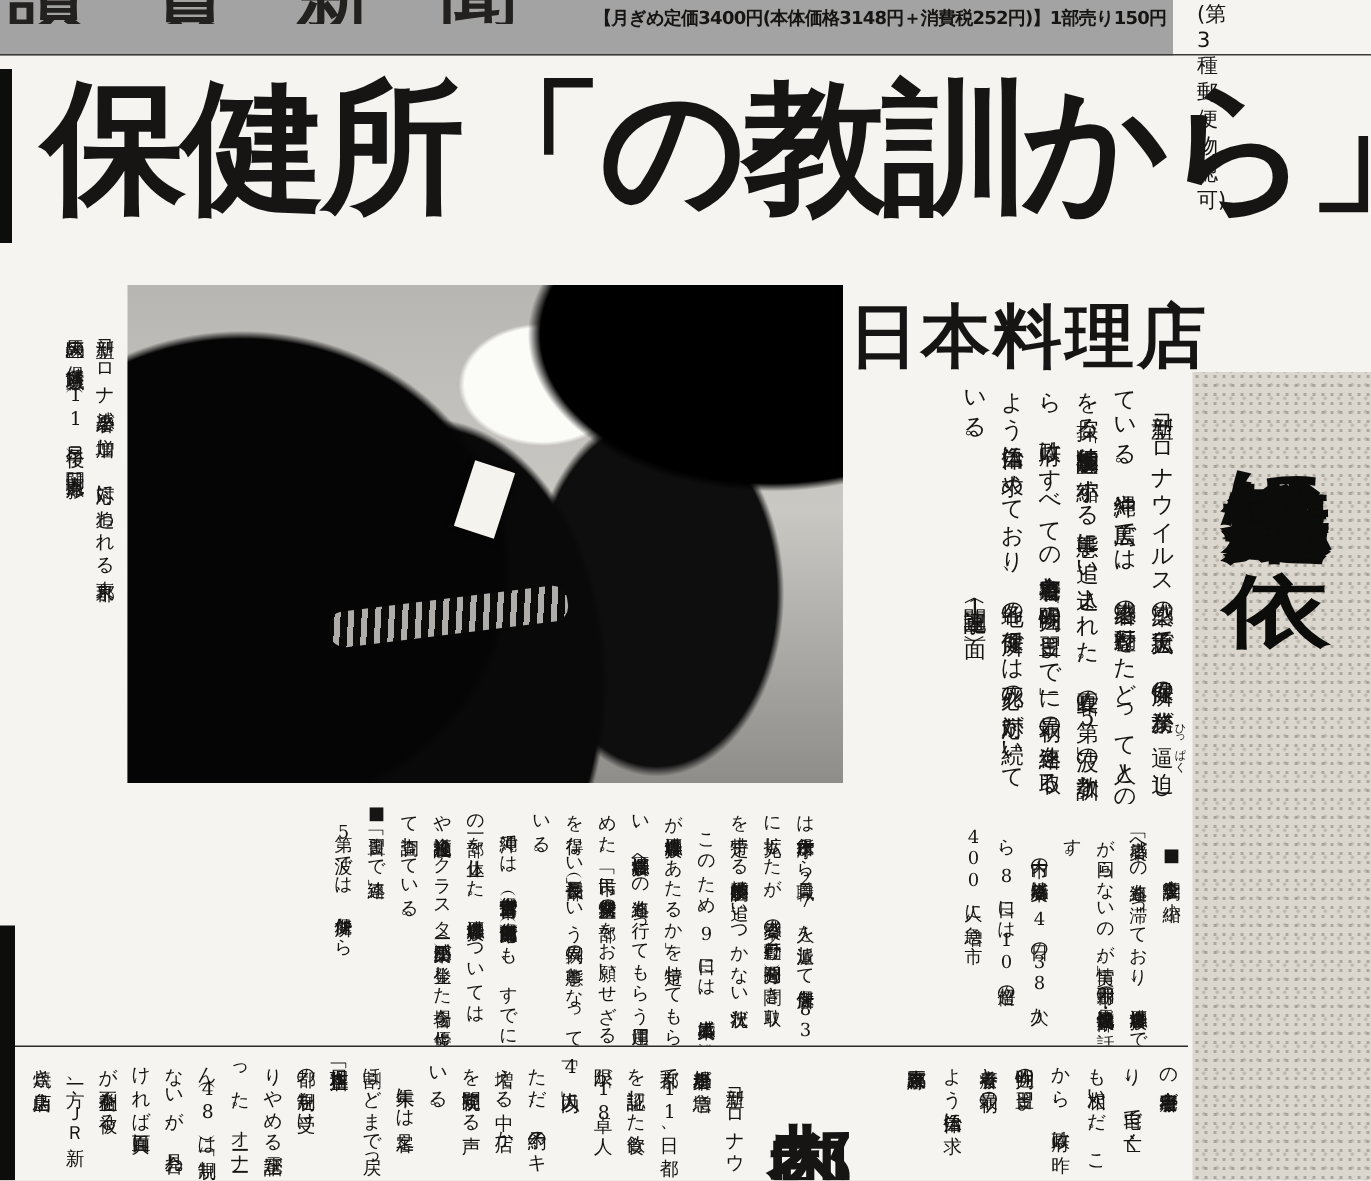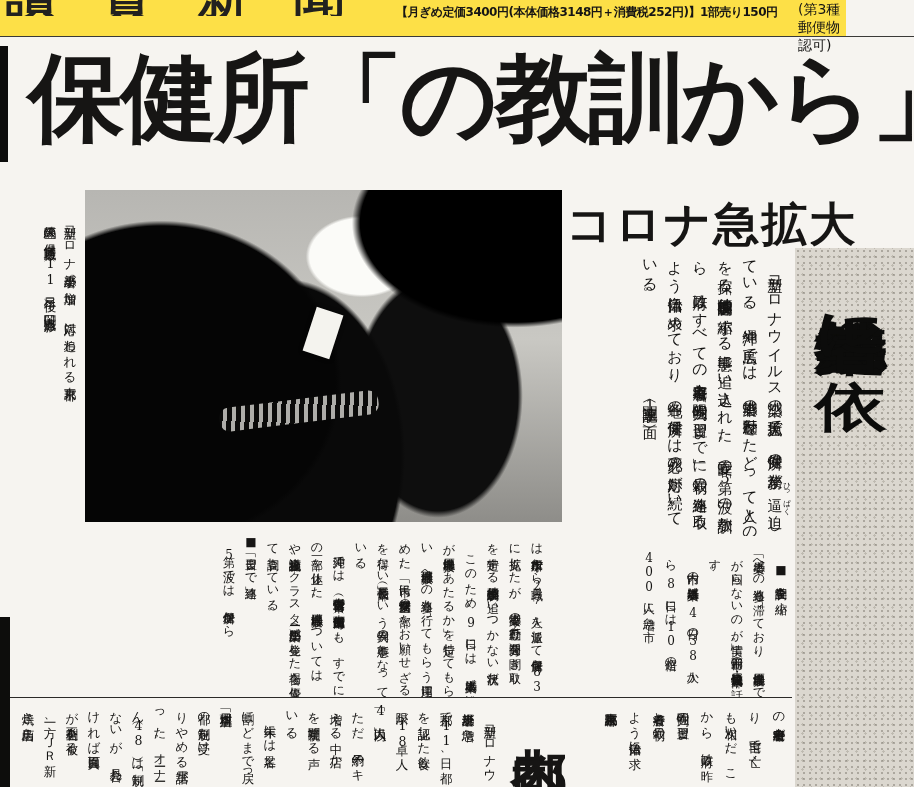--- a/index.html
+++ b/index.html
@@ -10,21 +10,21 @@
   }
   .abs{position:absolute;}
   
   .v{
     writing-mode:vertical-rl;
     text-orientation:upright;
     white-space:pre-line;
     overflow:hidden;
   }
   
-  .mast-strip{left:0;top:0;width:846px;height:37px;background:#fde047;}
+  .mast-strip{left:0;top:0;width:782px;height:37px;background:#a3a3a3;}
   .top-rule{left:0;top:36px;width:914px;height:0;border-top:1.5px solid #3a3a38;}
   .mast-chars{left:6px;top:0;width:390px;height:16px;overflow:hidden;}
   .mast-chars span{display:block;margin-top:-37px;font-size:50px;font-weight:700;letter-spacing:46px;color:#22211f;}
   .price-line{left:396px;top:4px;font-family:"DejaVu Sans",sans-serif;font-size:12px;font-weight:700;letter-spacing:-0.5px;}
   .postal-note{left:798px;top:1px;font-family:"DejaVu Sans",sans-serif;font-size:14px;}
   
   .bar{background:#0d0d0c;}
   .bar-top{left:0;top:46px;width:8px;height:116px;}
   .bar-bottom{left:0;top:617px;width:10px;height:170px;}
   .main-headline{left:28px;top:46px;width:880px;font-size:96px;line-height:1.08;font-weight:700;letter-spacing:-3px;white-space:nowrap;}
@@ -88,21 +88,21 @@
     <div class="abs mast-chars">
       <span>讀賣新聞</span>
     </div>
     <div class="abs price-line">【月ぎめ定価3400円(本体価格3148円＋消費税252円)】1部売り150円</div>
     <div class="abs postal-note">(第3種郵便物認可)</div>
   </div>
   <div class="abs top-rule"></div>
 
   <div class="abs bar bar-top"></div>
   <div class="abs main-headline">保健所「の教訓から」</div>
-  <div class="abs sub-headline">コロナ急拡大</div>
+  <div class="abs sub-headline">日本料理店</div>
 
   <div class="abs photo">
     <div class="photo-card"></div>
     <div class="photo-cord"></div>
   </div>
 
   <div class="abs v caption">新型コロナ感染者が増加し、対応に追われる東京都
 練馬区の保健所職員ら（11日午後）＝関口寛人撮影</div>
 
   <div class="abs v lead"><span>　新型コロナウイルス感染の急拡大で、保健所の業務が</span><ruby><span>逼迫</span><rt>ひっぱく</rt></ruby><span>している。沖縄や広島では、感染者の行動歴をたどって人との接触状況を探る「積極的疫学調査」を縮小する事態に追い込まれた。昨夏の「第5波」の教訓から、政府はすべての自宅療養者と「陽性判明の翌日まで」に最初の連絡を取るよう自治体に求めており、各地の保健所では必死の対応が続いている。　　　　　　〈関連記事1面〉</span></div>

